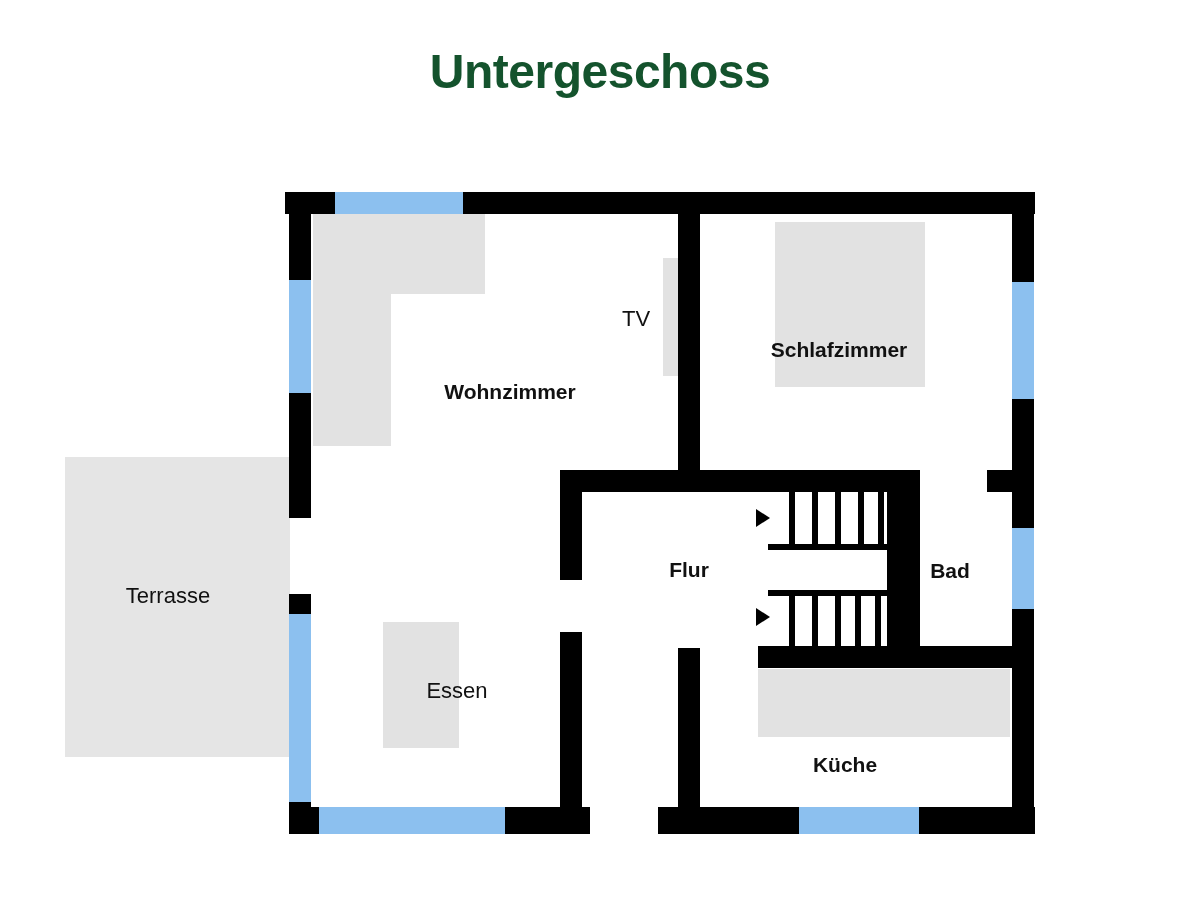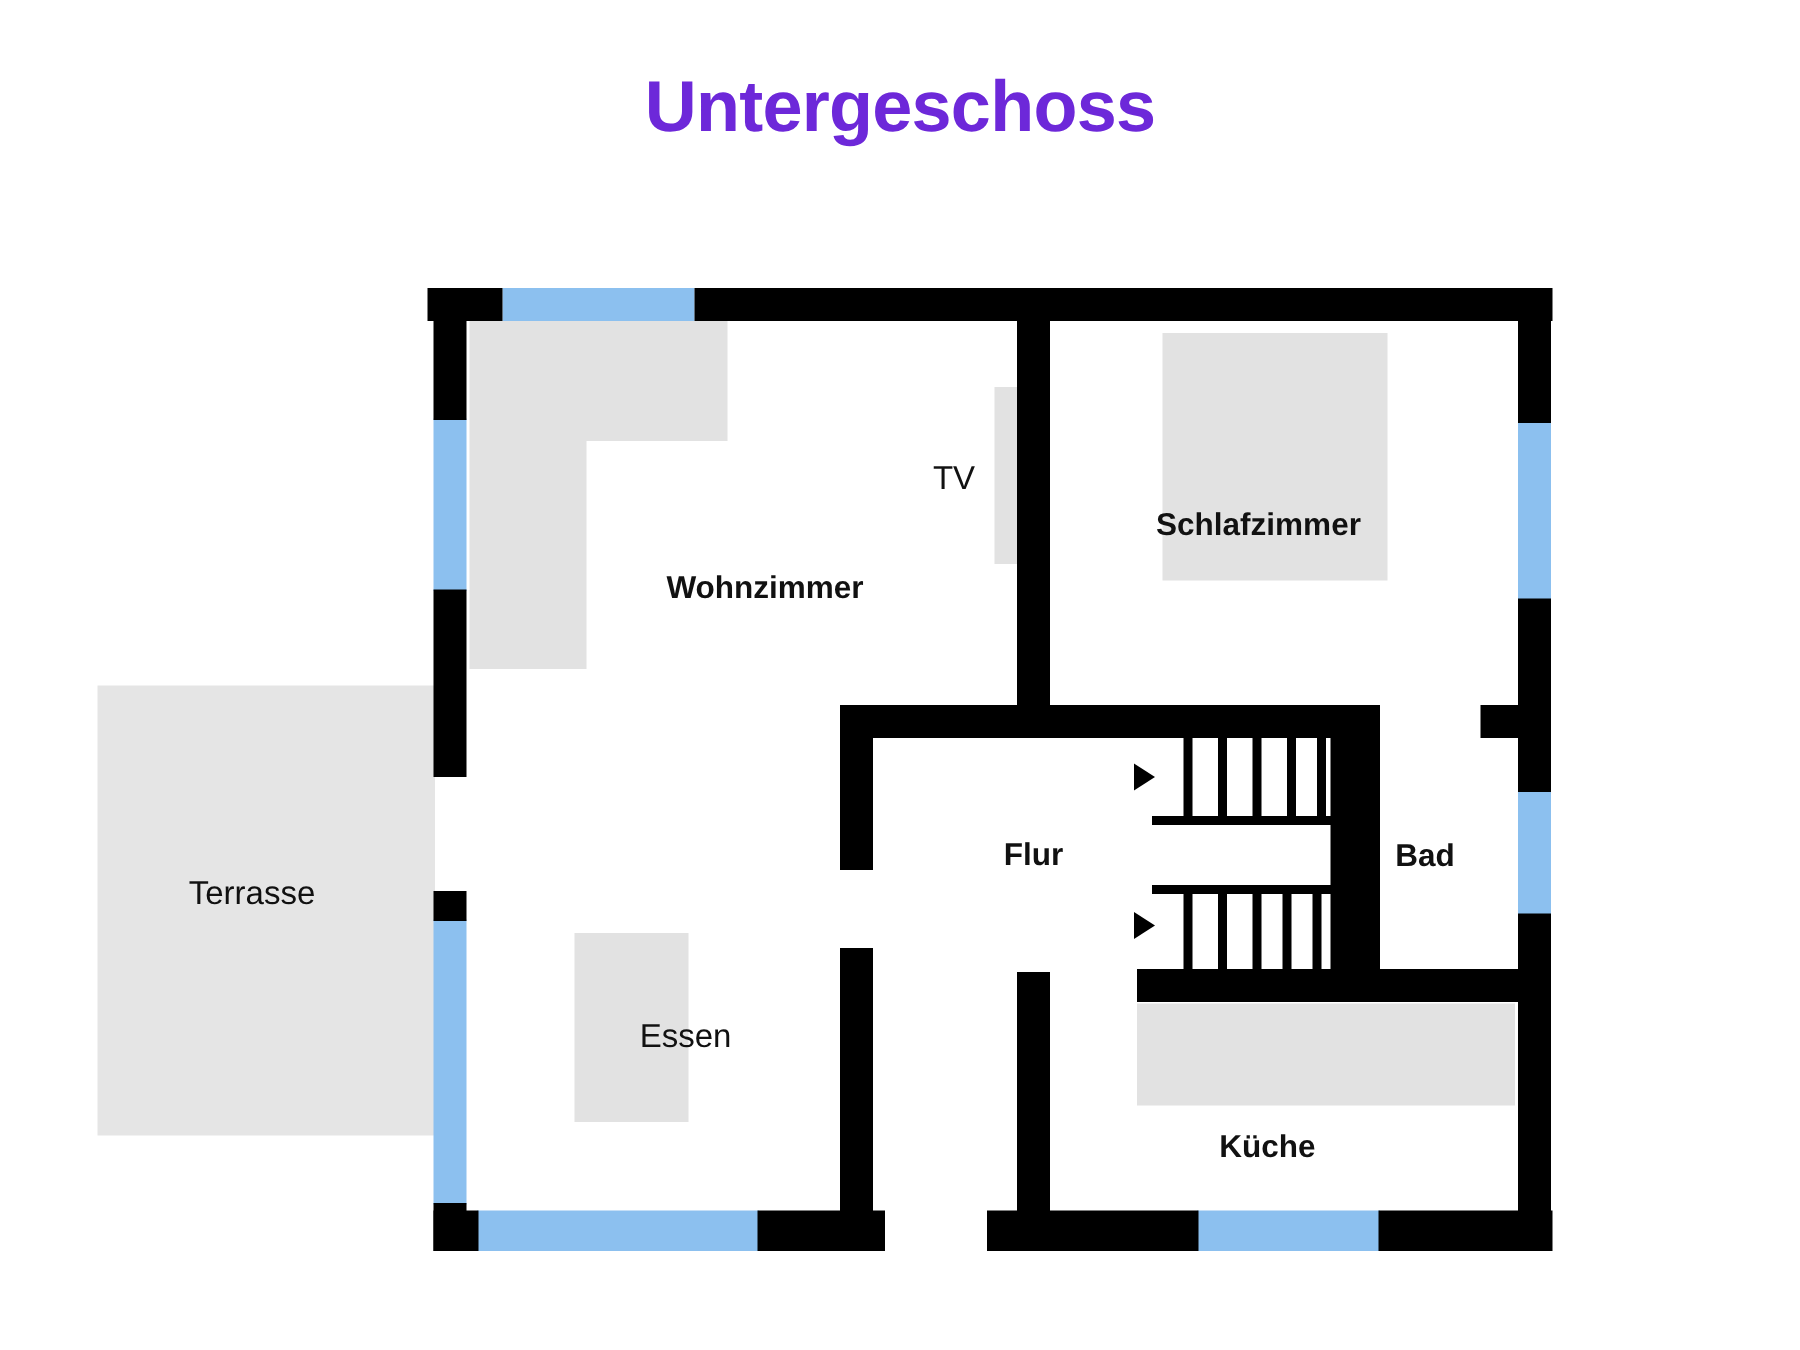--- a/index.html
+++ b/index.html
@@ -22,21 +22,21 @@
   }
   #plan-title {
     position: absolute;
     left: 0;
     top: 44px;
     width: 1200px;
     text-align: center;
     font-size: 48px;
     font-weight: bold;
     letter-spacing: -0.5px;
-    color: #6d28d9;
+    color: #14532d;
   }
   #floorplan-svg {
     position: absolute;
     left: 0;
     top: 0;
   }
   .room-label {
     font-family: "Liberation Sans", sans-serif;
     font-size: 21px;
     font-weight: bold;

